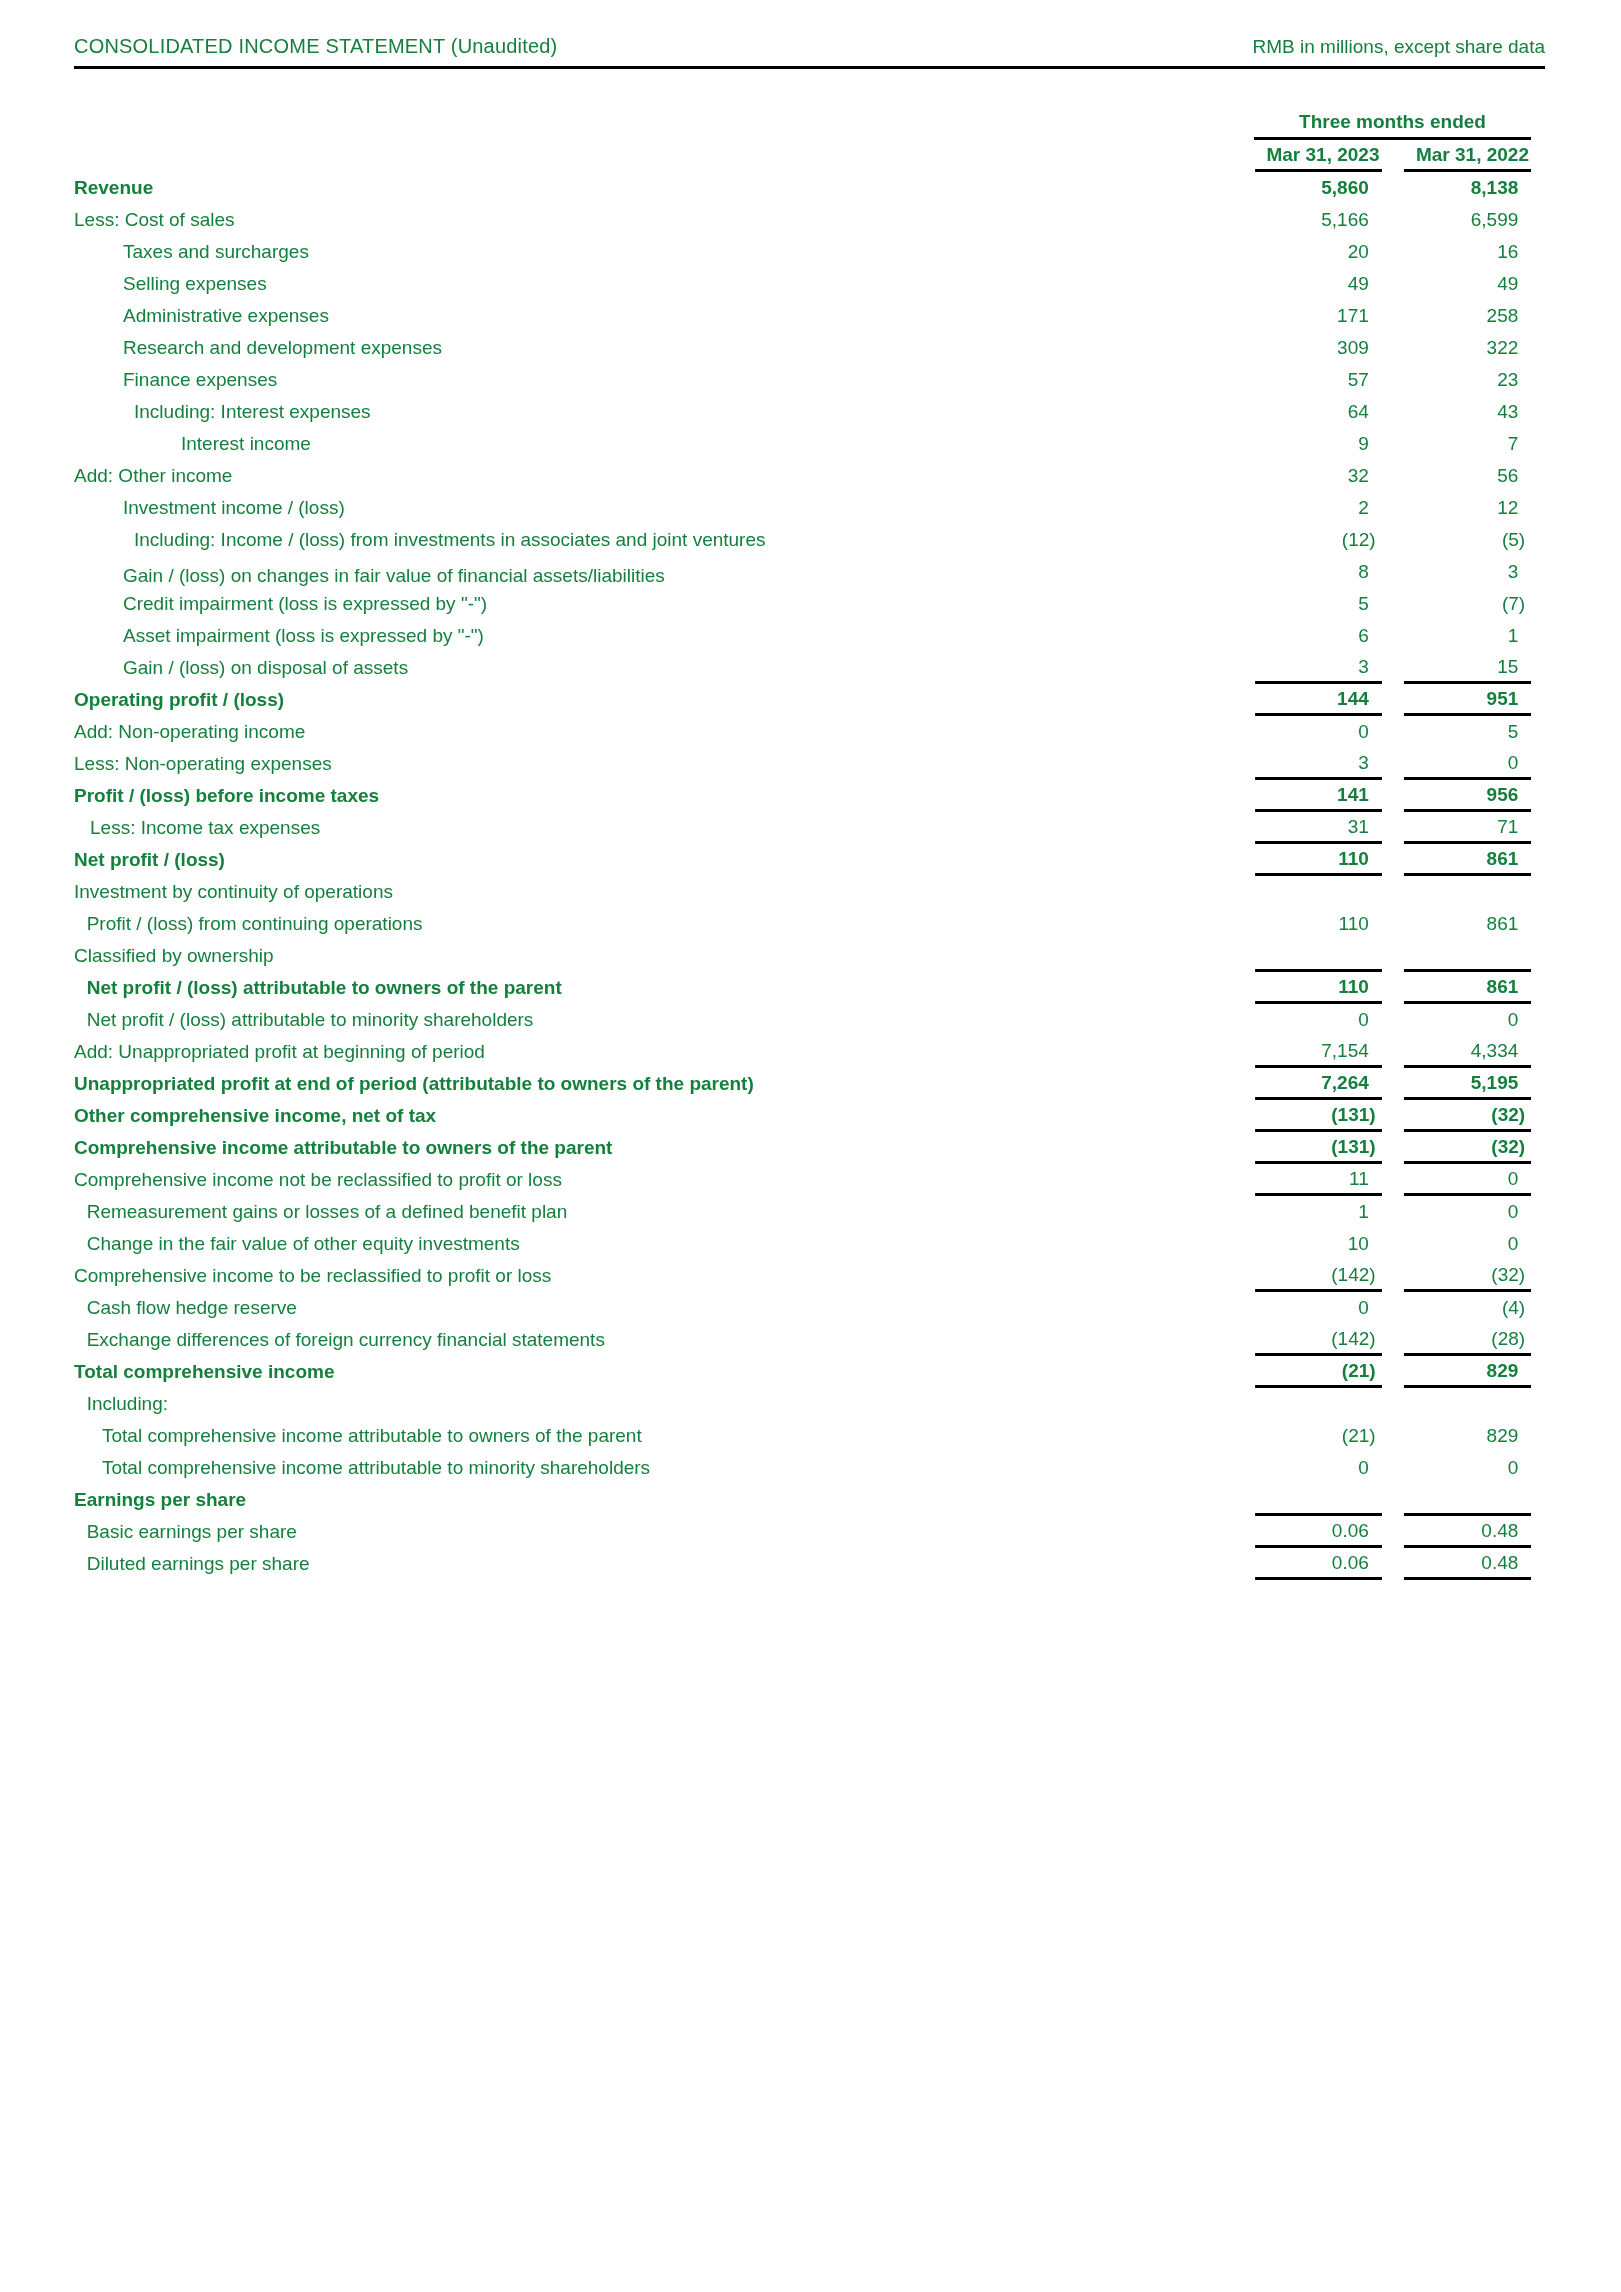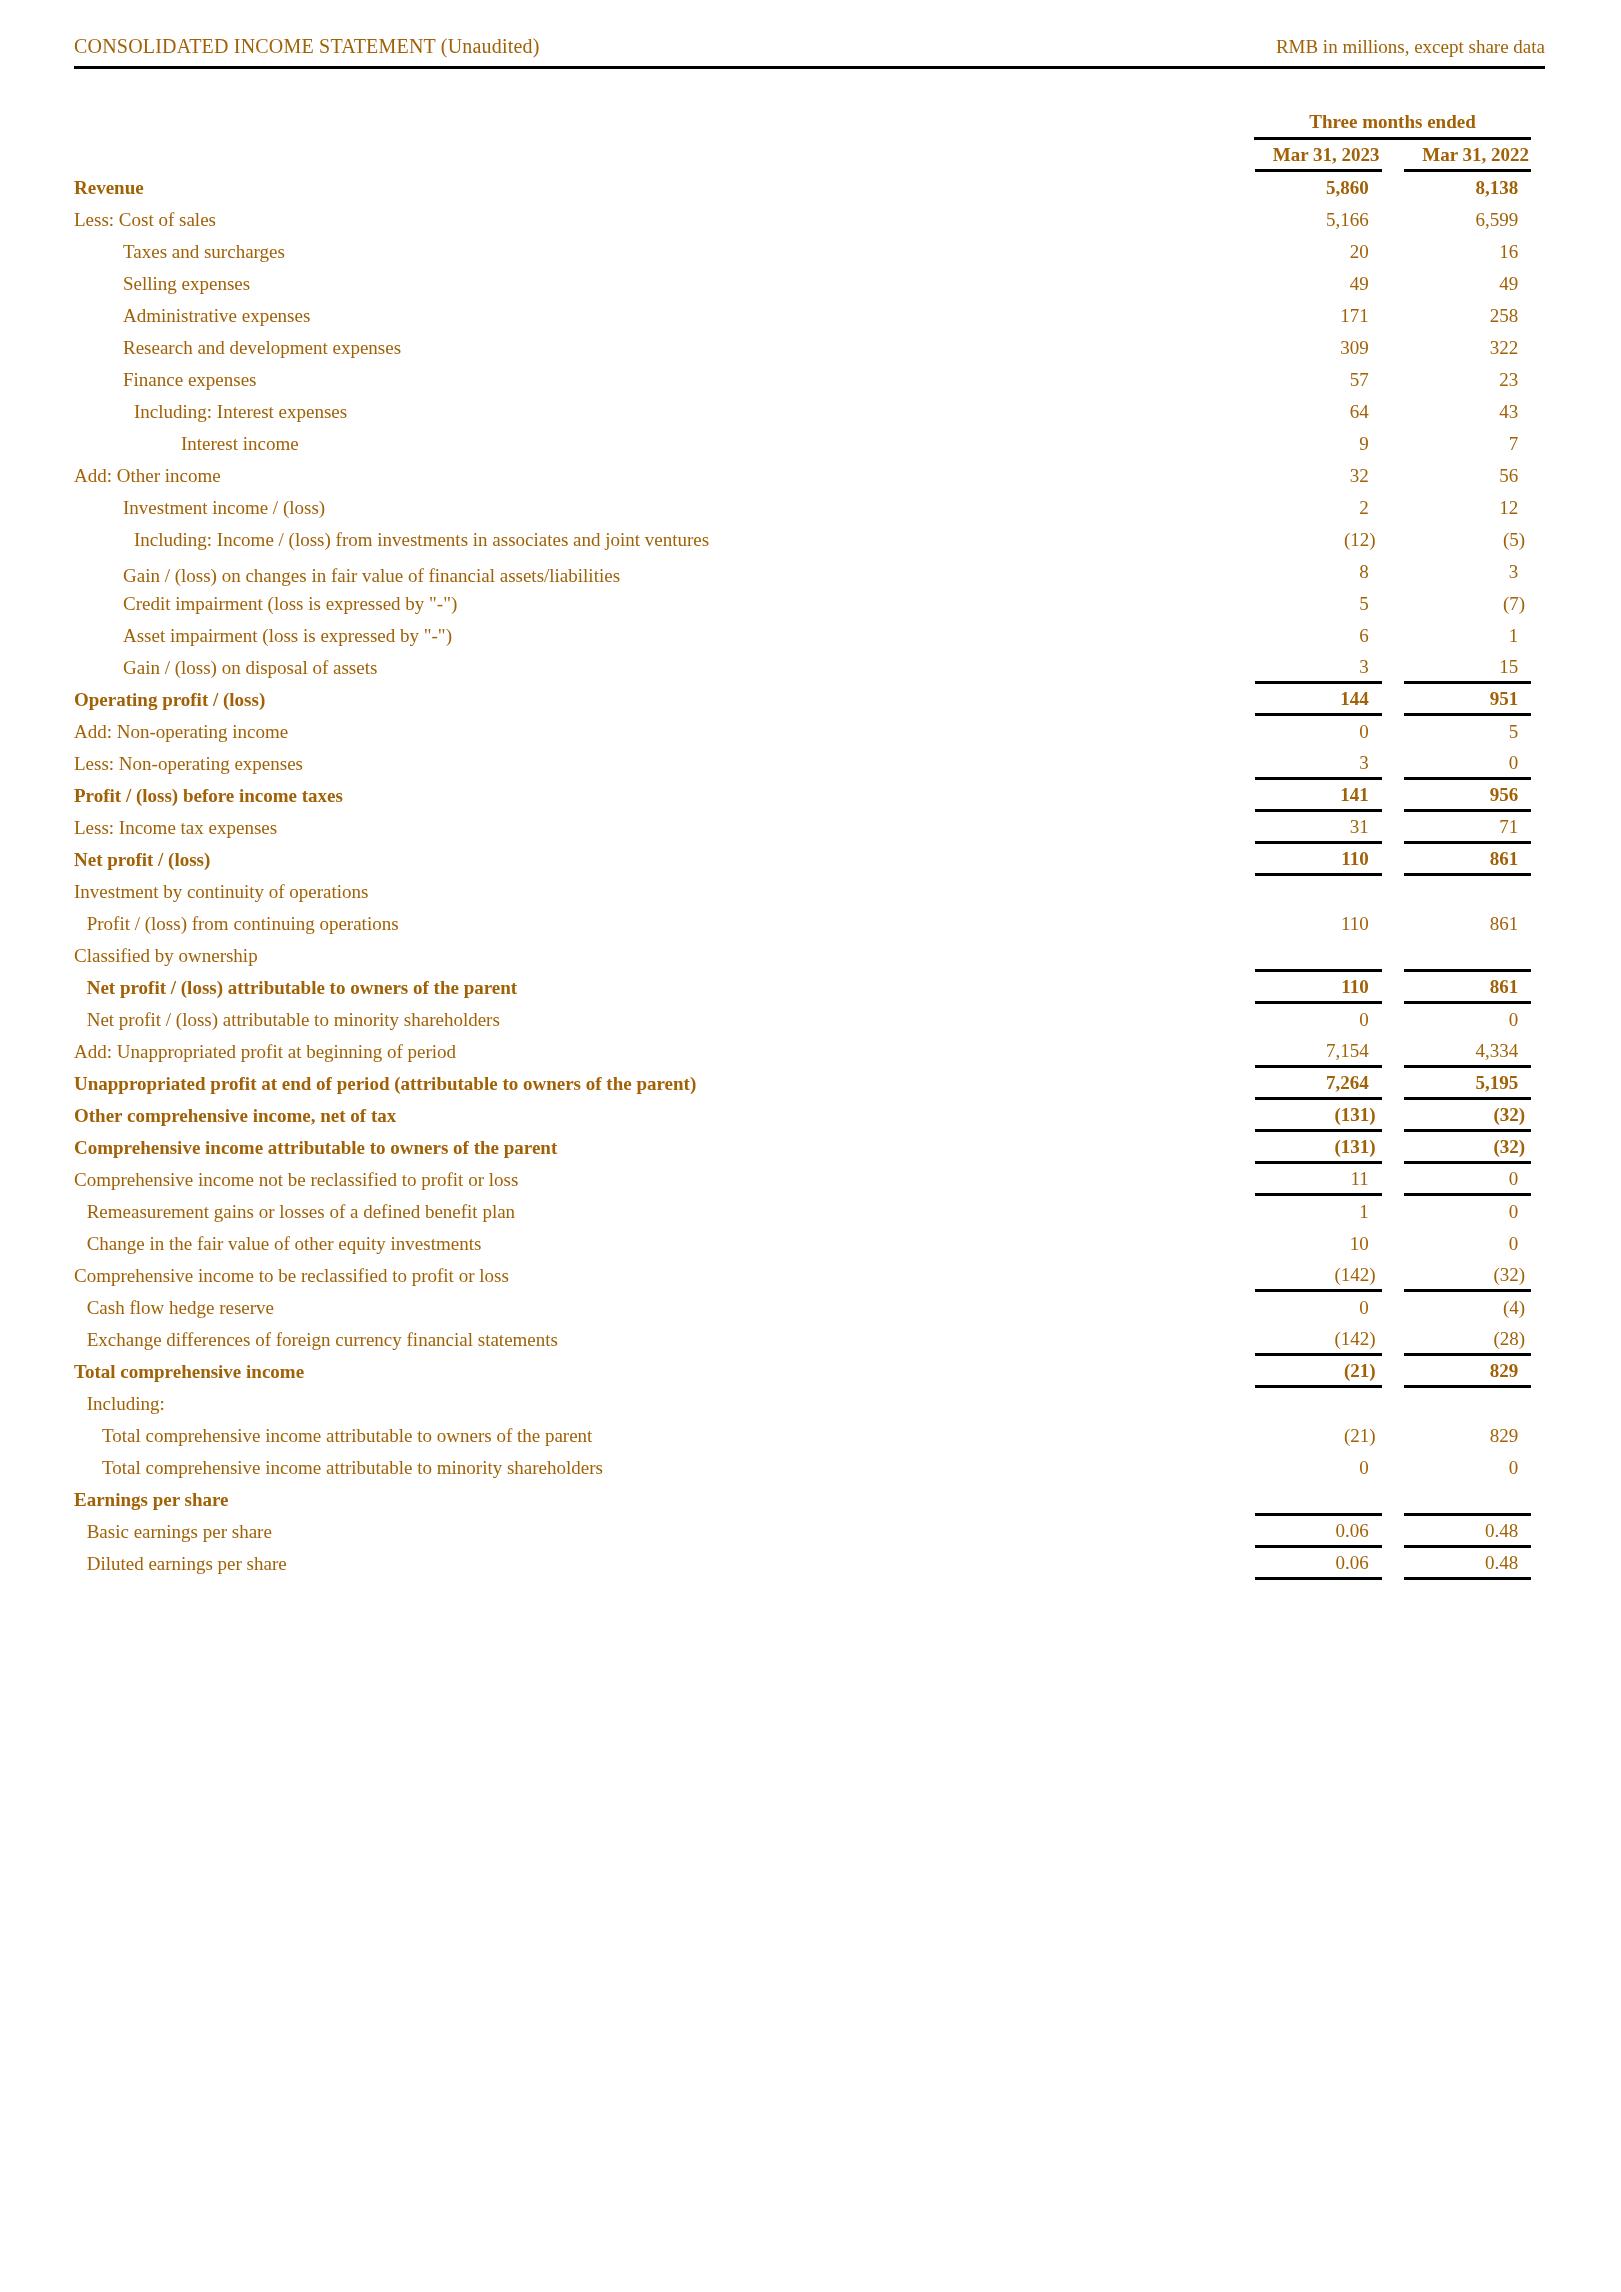--- a/index.html
+++ b/index.html
@@ -2,23 +2,23 @@
 <html><head>
 <meta charset="utf-8">
 <style>
   * { box-sizing: border-box; margin: 0; padding: 0; }
   html, body { background: #e8e8e8; }
   .page {
     position: relative;
     width: 1621px;
     height: 2293px;
     background: #ffffff;
-    font-family: Liberation Serif, serif;
+    font-family: Liberation Sans, sans-serif;
     font-size: 19px;
-    color: #a16207;
+    color: #15803d;
     overflow: hidden;
     margin: 0 auto;
   }
   
   .doc-header {
     position: absolute;
     left: 74px;
     top: 35px;
     width: 1471px;
     display: flex;
@@ -206,21 +206,21 @@
           <div class="gap"></div>
           <div class="val uline">0</div>
         </div>
         <div class="row bold">
           <div class="label" style="padding-left: 0px;">Profit / (loss) before income taxes</div>
           <div class="val uline">141</div>
           <div class="gap"></div>
           <div class="val uline">956</div>
         </div>
         <div class="row">
-          <div class="label" style="padding-left: 0px;">Less: Income tax expenses</div>
+          <div class="label" style="padding-left: 0px; margin-left: 16px;">Less: Income tax expenses</div>
           <div class="val uline">31</div>
           <div class="gap"></div>
           <div class="val uline">71</div>
         </div>
         <div class="row bold">
           <div class="label" style="padding-left: 0px;">Net profit / (loss)</div>
           <div class="val uline">110</div>
           <div class="gap"></div>
           <div class="val uline">861</div>
         </div>

